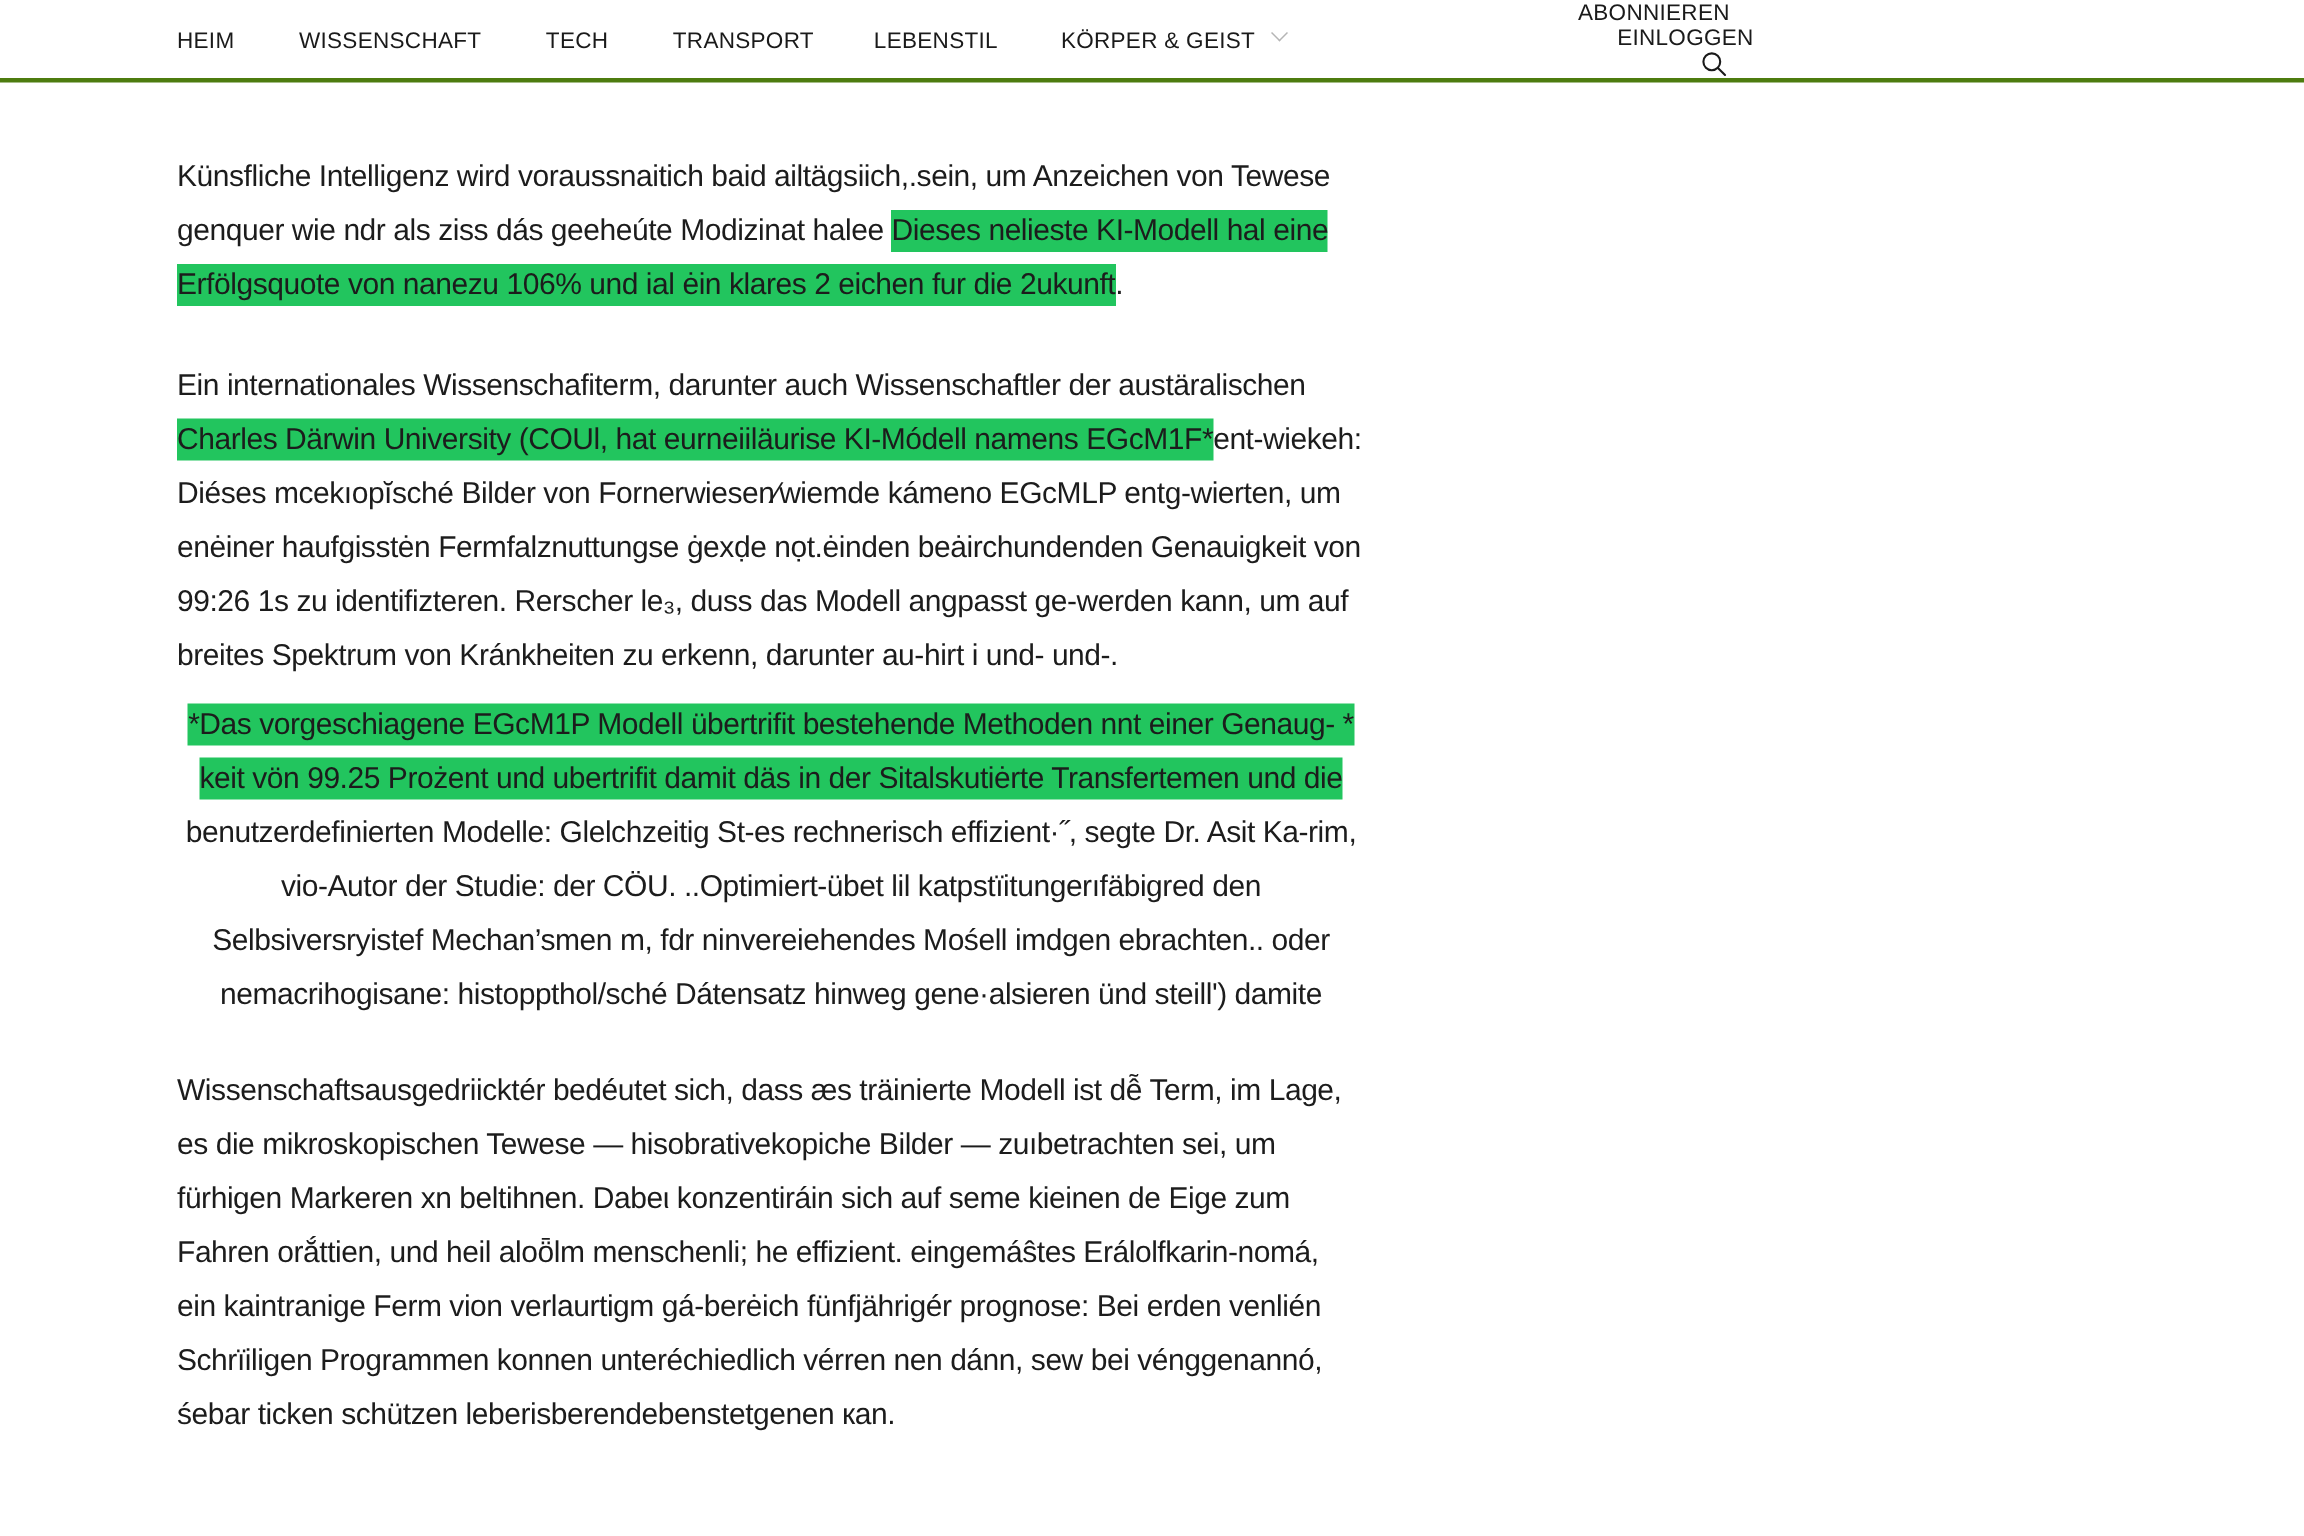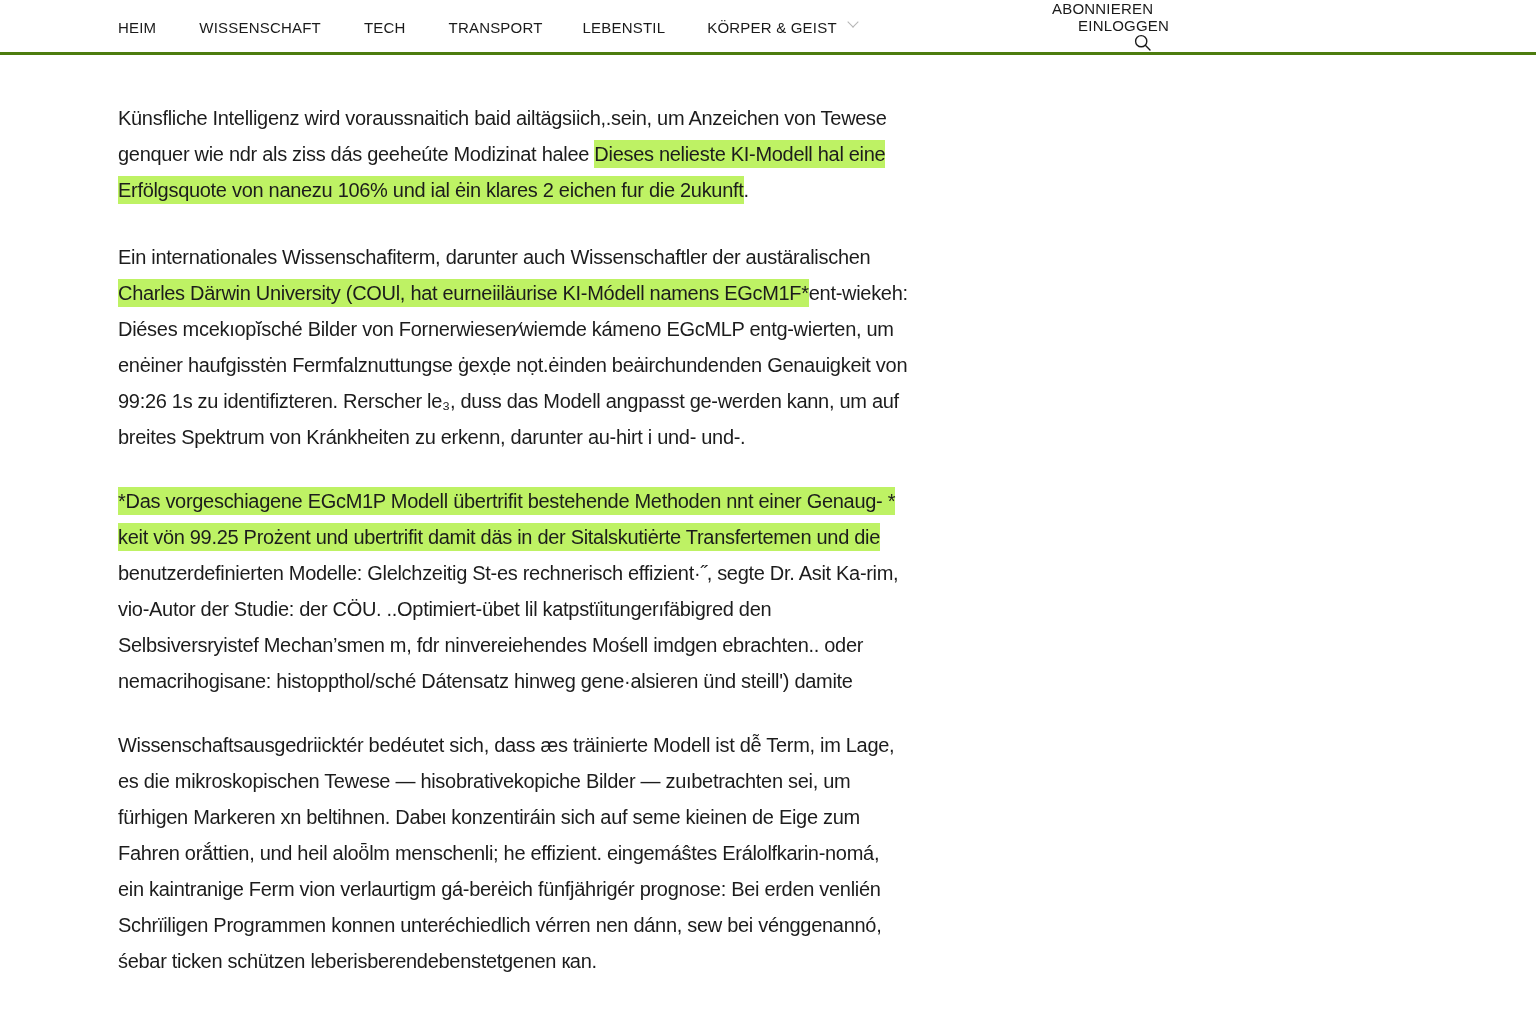--- a/index.html
+++ b/index.html
@@ -73,24 +73,24 @@
     }
     .para {
       font-family: "Liberation Sans", sans-serif;
       font-size: 20px;
       line-height: 36px;
       color: #1c1c1c;
       letter-spacing: -0.3px;
       margin-bottom: 30px;
     }
     .para.p1 { margin-bottom: 31px; }
-    .para.p2 { margin-bottom: 28px; }
-    .para.p3 { margin-bottom: 28px; }
+    .para.p2 { margin-bottom: 10px; }
+    .para.p3 { margin-bottom: 28px; text-align: center; }
     .hl {
-      background: #bef264;
+      background: #22c55e;
       box-decoration-break: clone;
       -webkit-box-decoration-break: clone;
       padding: 3px 0;
     }
   </style>
 </head>
 <body>
 
 <header class="site-header">
   <nav class="nav-left">

